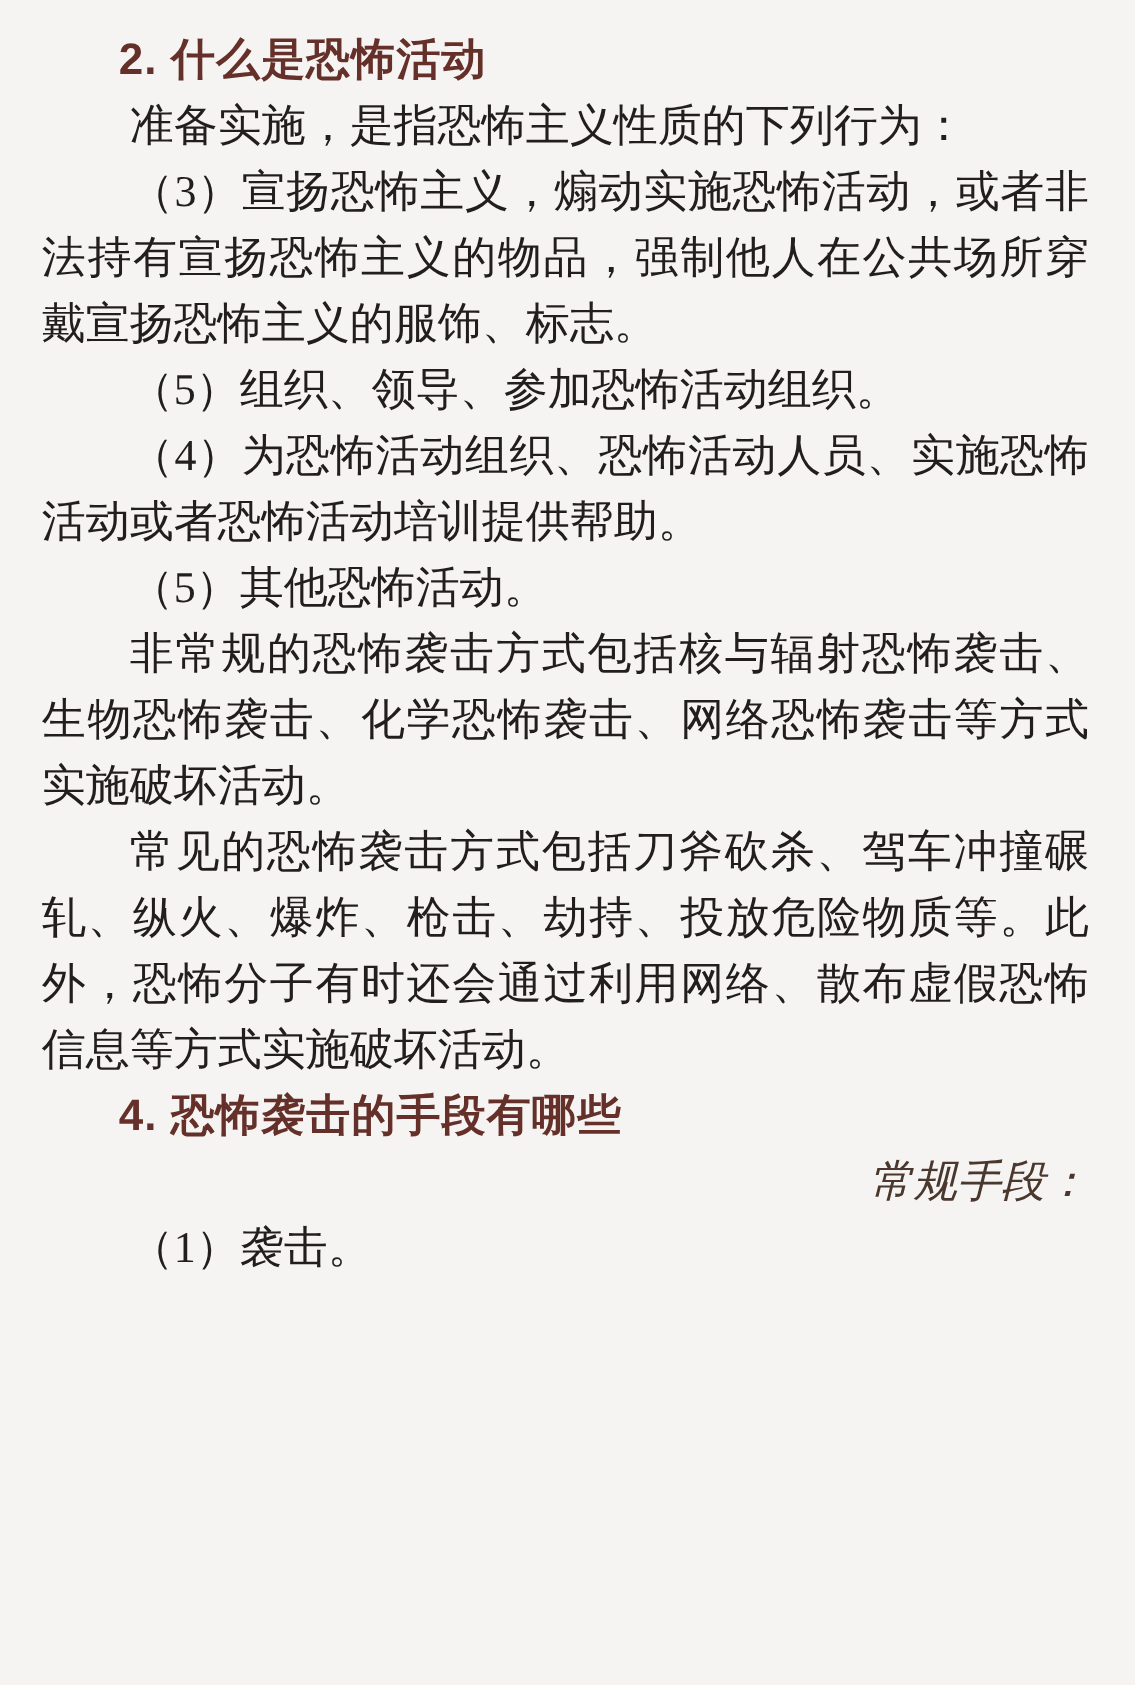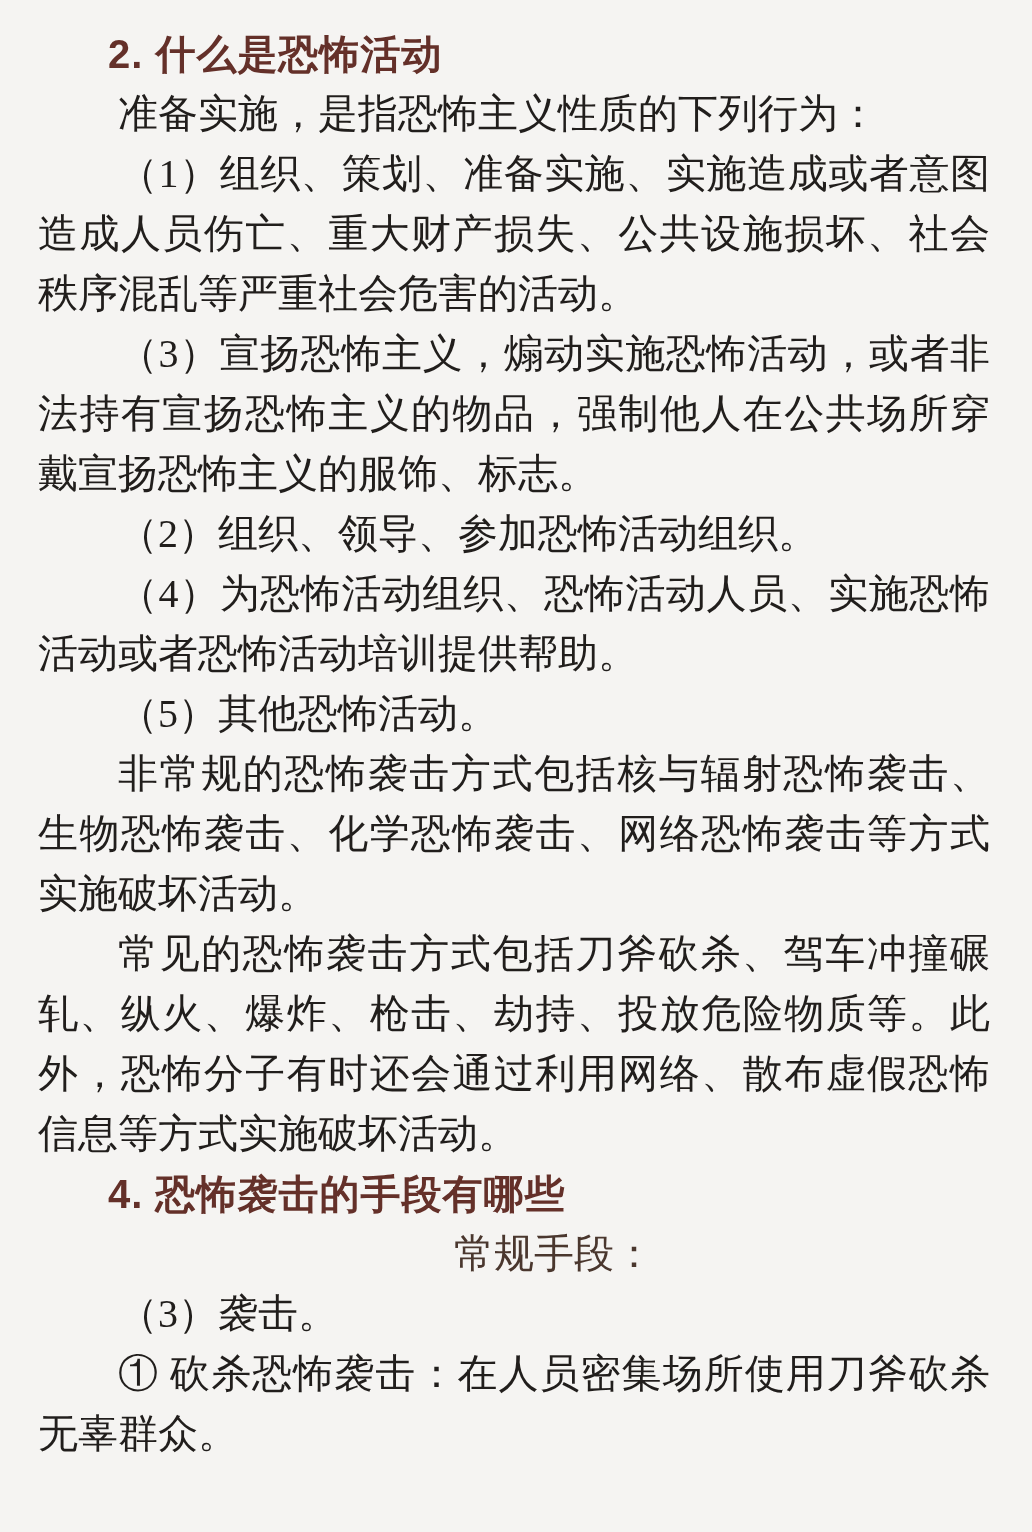--- a/index.html
+++ b/index.html
@@ -37,35 +37,34 @@
     text-align: left;
     text-indent: 70px;
     letter-spacing: 1px;
   }
   
   .p {
     text-indent: 80px;
   }
   
   .i {
+    font-style: italic;
     color: #4a372e;
     text-indent: 80px;
-    text-align: center;
+    text-align: right;
   }
 </style>
 </head>
 <body>
 
 <div class="page">
   <p class="block h">2. 什么是恐怖活动</p>
   <p class="block p">准备实施，是指恐怖主义性质的下列行为：</p>
-  <p class="block p">（1）组织、策划、准备实施、实施造成或者意图造成人员伤亡、重大财产损失、公共设施损坏、社会秩序混乱等严重社会危害的活动。</p>
   <p class="block p">（3）宣扬恐怖主义，煽动实施恐怖活动，或者非法持有宣扬恐怖主义的物品，强制他人在公共场所穿戴宣扬恐怖主义的服饰、标志。</p>
-  <p class="block p">（2）组织、领导、参加恐怖活动组织。</p>
+  <p class="block p">（5）组织、领导、参加恐怖活动组织。</p>
   <p class="block p">（4）为恐怖活动组织、恐怖活动人员、实施恐怖活动或者恐怖活动培训提供帮助。</p>
   <p class="block p">（5）其他恐怖活动。</p>
   <p class="block p">非常规的恐怖袭击方式包括核与辐射恐怖袭击、生物恐怖袭击、化学恐怖袭击、网络恐怖袭击等方式实施破坏活动。</p>
   <p class="block p">常见的恐怖袭击方式包括刀斧砍杀、驾车冲撞碾轧、纵火、爆炸、枪击、劫持、投放危险物质等。此外，恐怖分子有时还会通过利用网络、散布虚假恐怖信息等方式实施破坏活动。</p>
   <p class="block h">4. 恐怖袭击的手段有哪些</p>
   <p class="block i">常规手段：</p>
-  <p class="block p">（3）袭击。</p>
-  <p class="block p">① 砍杀恐怖袭击：在人员密集场所使用刀斧砍杀无辜群众。</p>
+  <p class="block p">（1）袭击。</p>
 </div>
 
 </body></html>

